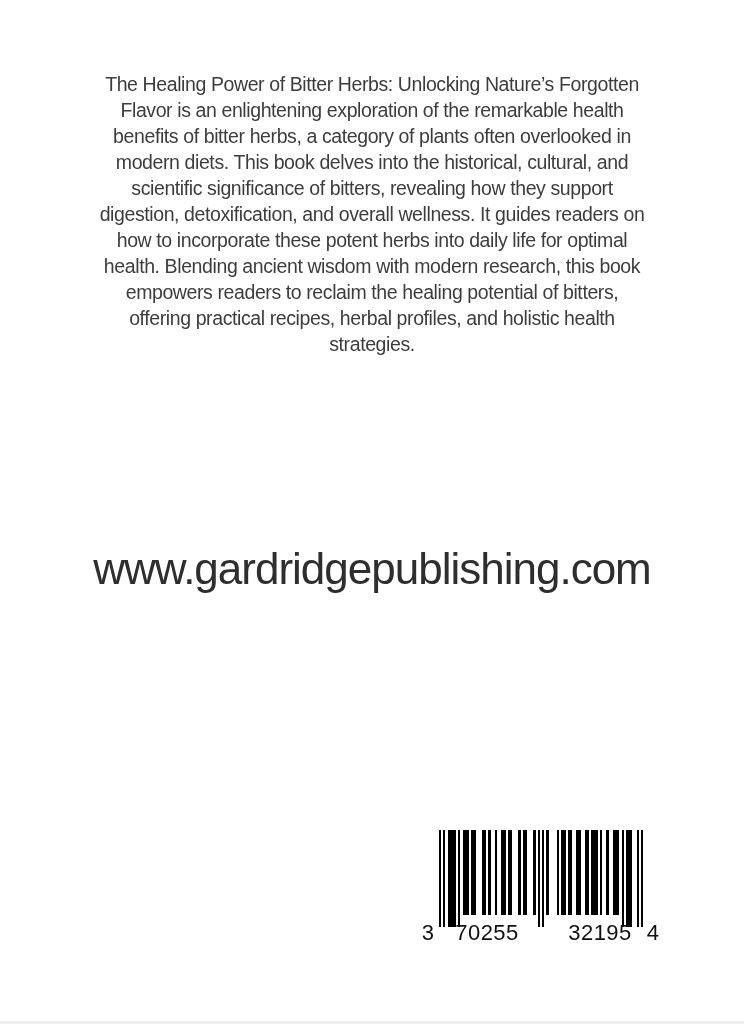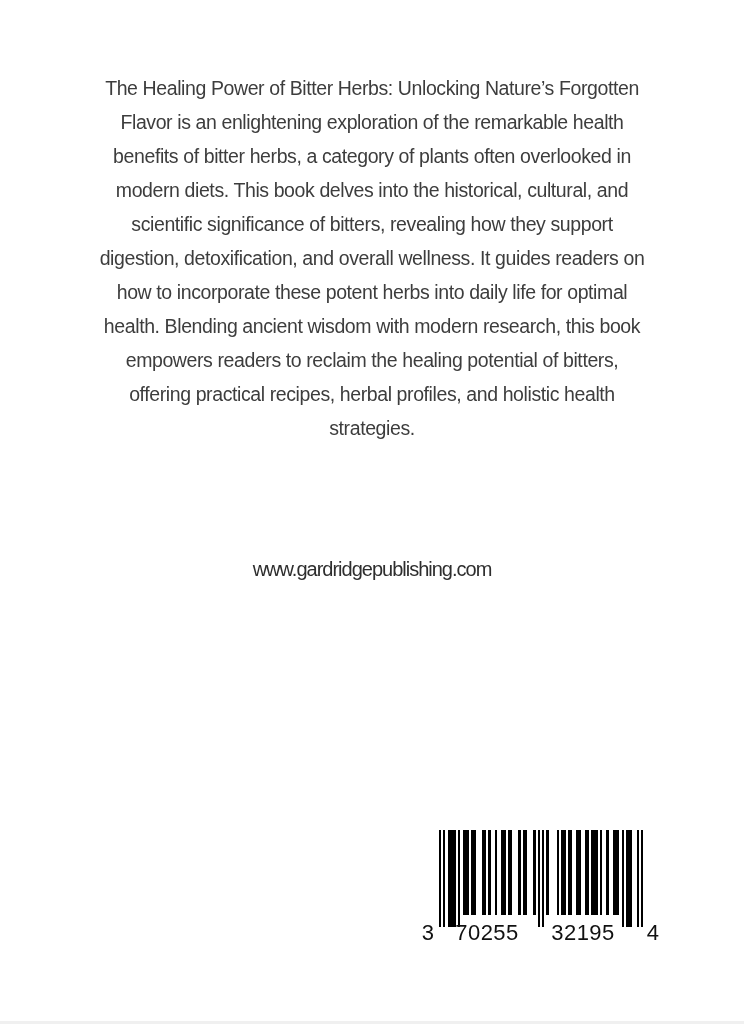--- a/index.html
+++ b/index.html
@@ -16,30 +16,30 @@
   }
   .description {
     position: absolute;
     top: 71px; left: 50%;
     transform: translateX(-50%);
     width: 664px;
     margin: 0;
     text-align: center;
     white-space: pre-line;
     font-size: 19.5px;
-    line-height: 34px;
+    line-height: 26px;
     letter-spacing: -0.4px;
     color: #3d3d3d;
   }
   .website {
     position: absolute;
     top: 550px; left: 0;
     width: 100%;
     text-align: center;
-    font-size: 20px;
+    font-size: 44px;
     line-height: 38px;
     letter-spacing: -1px;
     color: #2e2e2e;
   }
   .barcode {
     position: absolute;
     left: 439px; top: 830px;
     width: 204px; height: 118px;
   }
   .barcode svg { position: absolute; left: 0; top: 0; display: block; }
@@ -107,18 +107,18 @@
         <rect x="161.05" y="0" width="2.15" height="85" fill="#000000"></rect>
         <rect x="167.49" y="0" width="2.15" height="85" fill="#000000"></rect>
         <rect x="173.94" y="0" width="6.44" height="85" fill="#000000"></rect>
         <rect x="182.53" y="0" width="2.15" height="97" fill="#000000"></rect>
         <rect x="186.82" y="0" width="6.44" height="97" fill="#000000"></rect>
         <rect x="197.56" y="0" width="2.15" height="97" fill="#000000"></rect>
         <rect x="201.85" y="0" width="2.15" height="97" fill="#000000"></rect>
       </svg>
     <span class="bc-digit" style="left:-11px">3</span>
     <span class="bc-digit" style="left:48px">70255</span>
-    <span class="bc-digit" style="left:144px">32195</span>
+    <span class="bc-digit" style="left:161px">32195</span>
     <span class="bc-digit" style="left:214px">4</span>
   </div>
 
   <div class="page-bottom-edge"></div>
 </div>
 
 </body></html>

